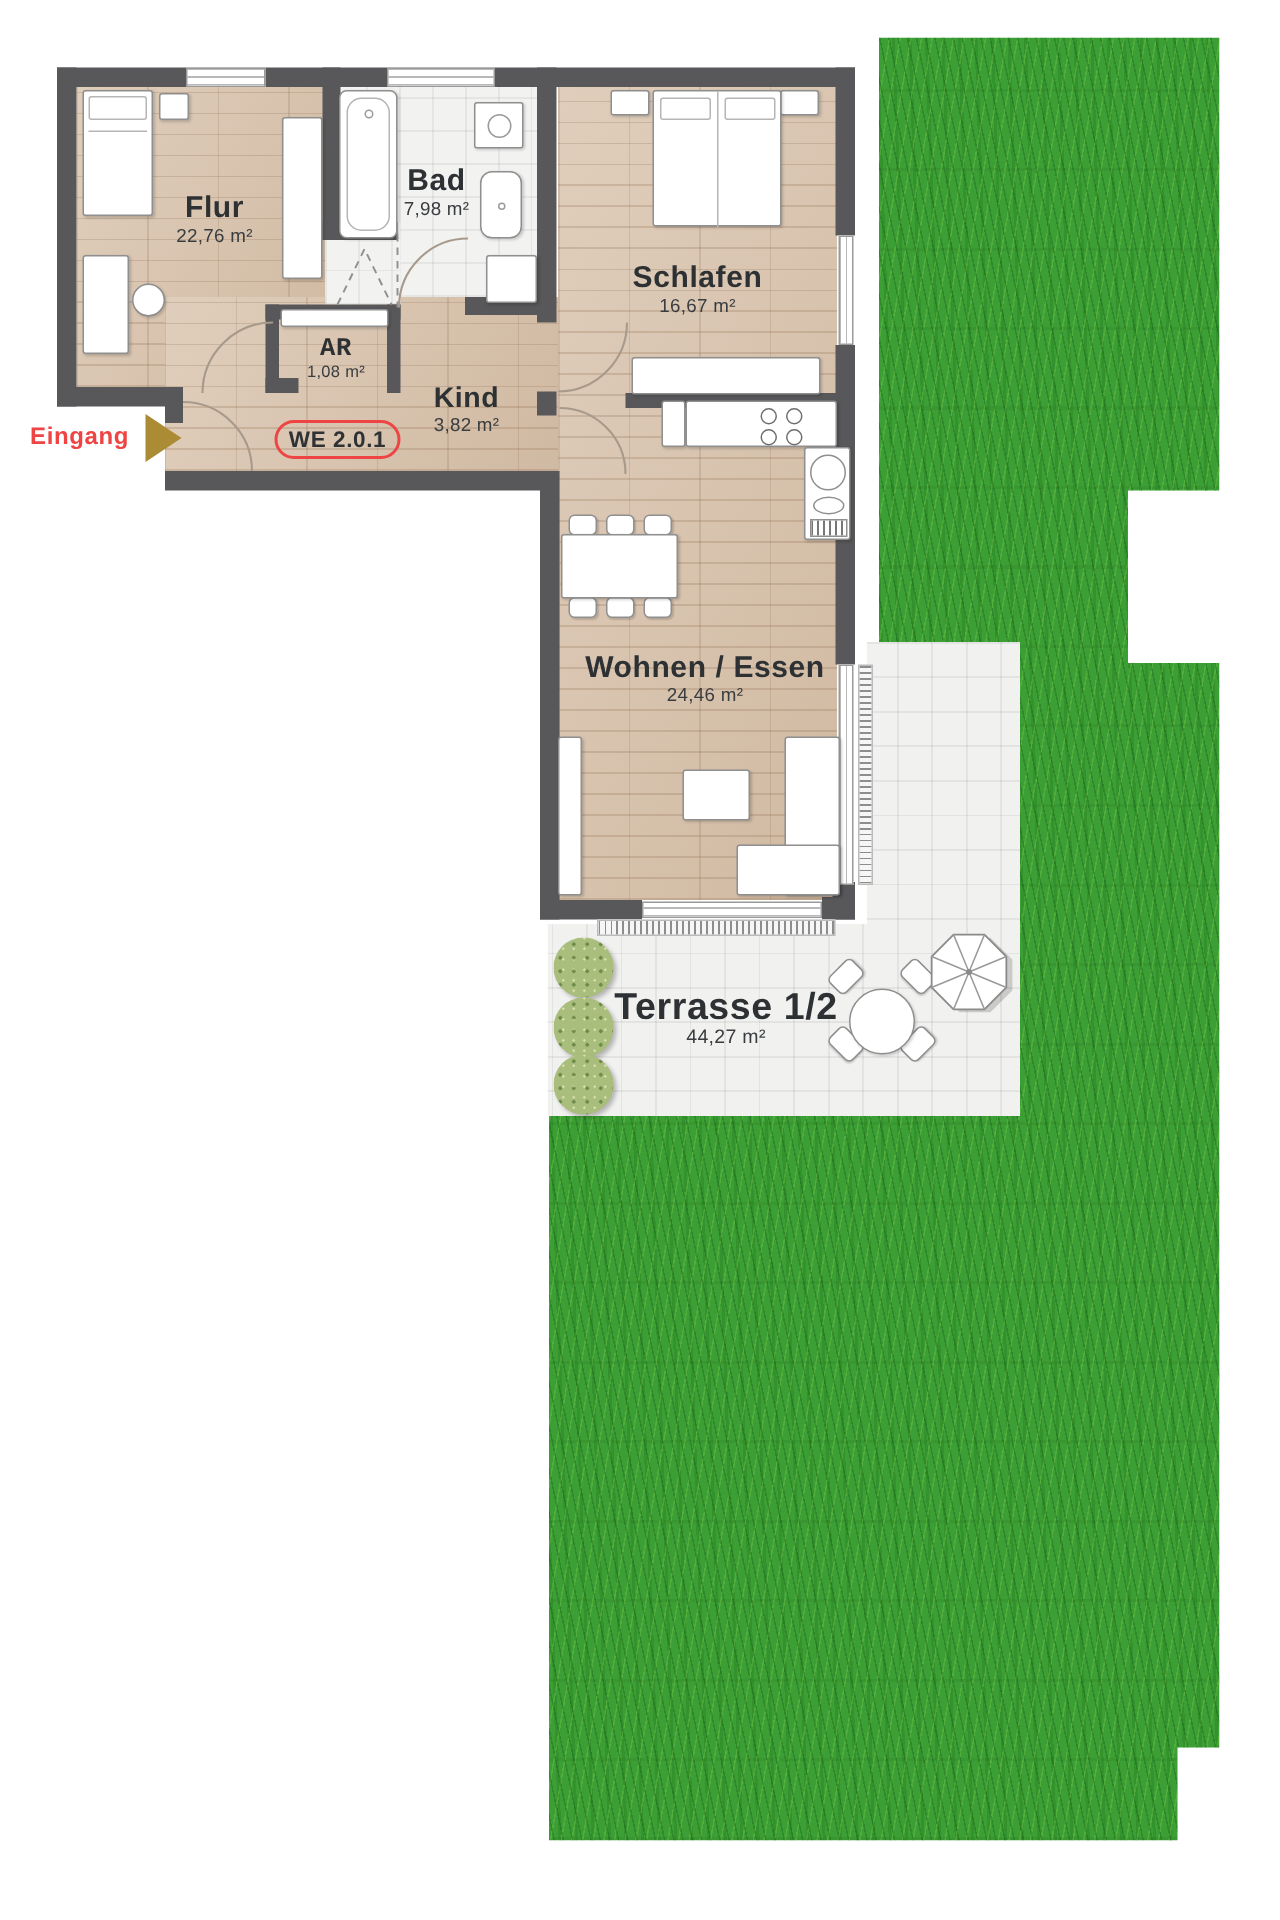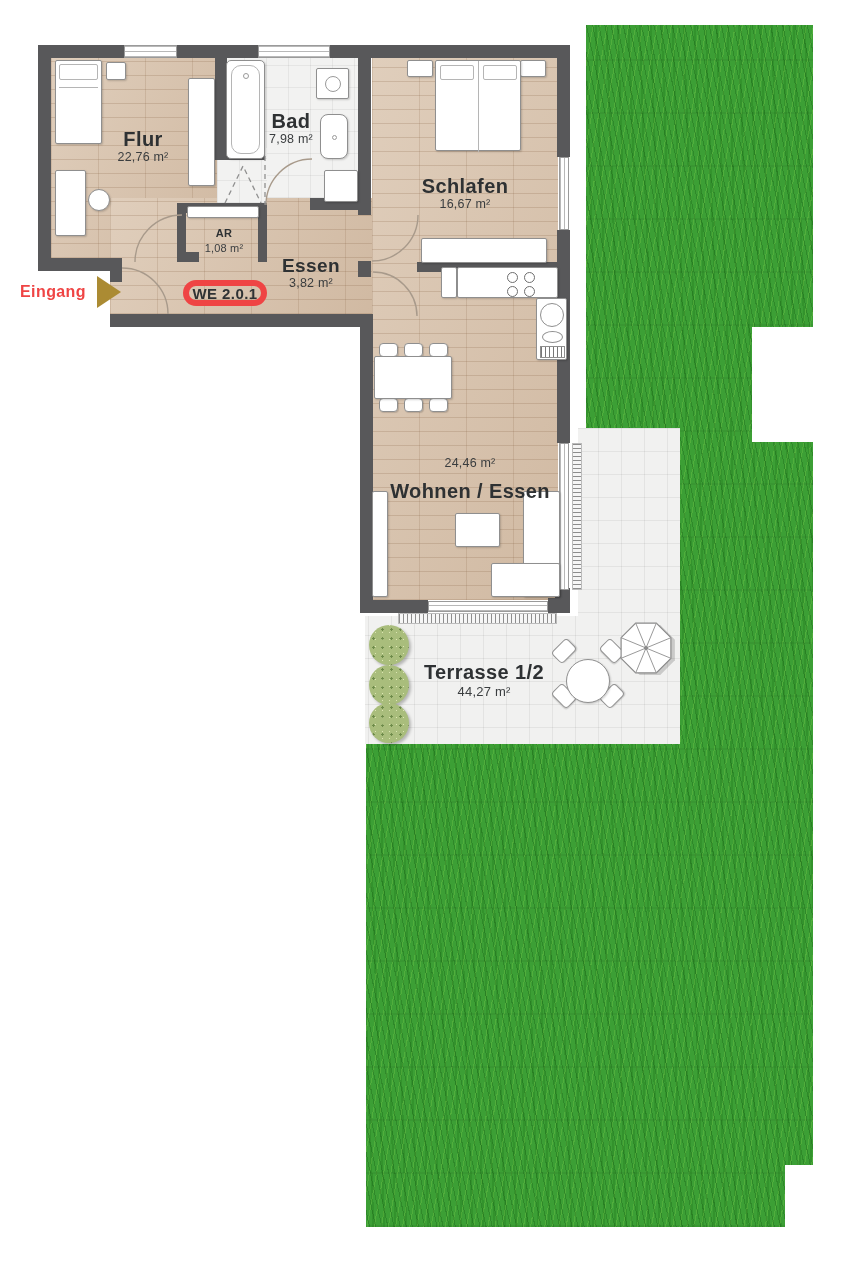--- a/index.html
+++ b/index.html
@@ -58,21 +58,21 @@
       radial-gradient(rgba(70,105,40,.60) 18%, transparent 20%),
       radial-gradient(rgba(230,238,190,.85) 16%, transparent 18%);
     background-size:9px 9px,7px 7px;background-position:0 0,3px 4px;
     box-shadow:2px 2px 3px rgba(0,0,0,.25);}
 
   
   .label-name{transform:translate(-50%,-50%);color:#2e3133;font-weight:700;
     white-space:nowrap;letter-spacing:.4px;}
   .label-area{transform:translate(-50%,-50%);color:#3a3d3f;font-weight:500;
     white-space:nowrap;font-size:12.5px;letter-spacing:.2px;}
-  .badge{border:6px solid #ef4444;border-radius:14px;background:transparent;
+  .badge{border:2px solid #ef4444;border-radius:14px;background:transparent;
     display:flex;align-items:center;justify-content:center;
     color:#2f3234;font-weight:600;font-size:15px;letter-spacing:.4px;}
   .gold{color:#a8872f;}
 </style>
 </head>
 <body>
 
 <div id="canvas">
 
   <div class="grass-shape"></div>
@@ -210,30 +210,30 @@
 
   <div class="label-name" style="left:143px;top:139px;font-size:20px;">Flur</div>
   <div class="label-area" style="left:143px;top:157px;">22,76 m²</div>
 
   <div class="label-name" style="left:291px;top:121px;font-size:20px;">Bad</div>
   <div class="label-area" style="left:291px;top:139px;">7,98 m²</div>
 
   <div class="label-name" style="left:465px;top:186px;font-size:20px;">Schlafen</div>
   <div class="label-area" style="left:465px;top:204px;">16,67 m²</div>
 
-  <div class="label-name" style="left:224px;top:233px;font-size:11px;">AR</div>
+  <div class="label-name" style="left:224px;top:233px;font-size:17px;font-family:Liberation Mono, monospace;">AR</div>
   <div class="label-area" style="left:224px;top:248px;font-size:11px;">1,08 m²</div>
 
-  <div class="label-name" style="left:311px;top:266px;font-size:19px;">Essen</div>
+  <div class="label-name" style="left:311px;top:266px;font-size:19px;">Kind</div>
   <div class="label-area" style="left:311px;top:283px;">3,82 m²</div>
 
-  <div class="label-name" style="left:470px;top:446px;font-size:20px;margin-top:45px;">Wohnen / Essen</div>
+  <div class="label-name" style="left:470px;top:446px;font-size:20px;">Wohnen / Essen</div>
   <div class="label-area" style="left:470px;top:463px;">24,46 m²</div>
 
-  <div class="label-name" style="left:484px;top:672px;font-size:20px;">Terrasse 1/2</div>
+  <div class="label-name" style="left:484px;top:672px;font-size:25px;">Terrasse 1/2</div>
   <div class="label-area" style="left:484px;top:691px;font-size:13px;">44,27 m²</div>
 
   <div class="badge" style="left:183px;top:280px;width:84px;height:26px;">WE 2.0.1</div>
 
   <div class="label-name gold" style="left:53px;top:292px;font-size:16px;color:#ef4444;">Eingang</div>
   <div style="left:97px;top:276px;width:0;height:0;border-left:24px solid #ab8b33;border-top:16px solid transparent;border-bottom:16px solid transparent;"></div>
 
 </div>
 
 </body></html>

